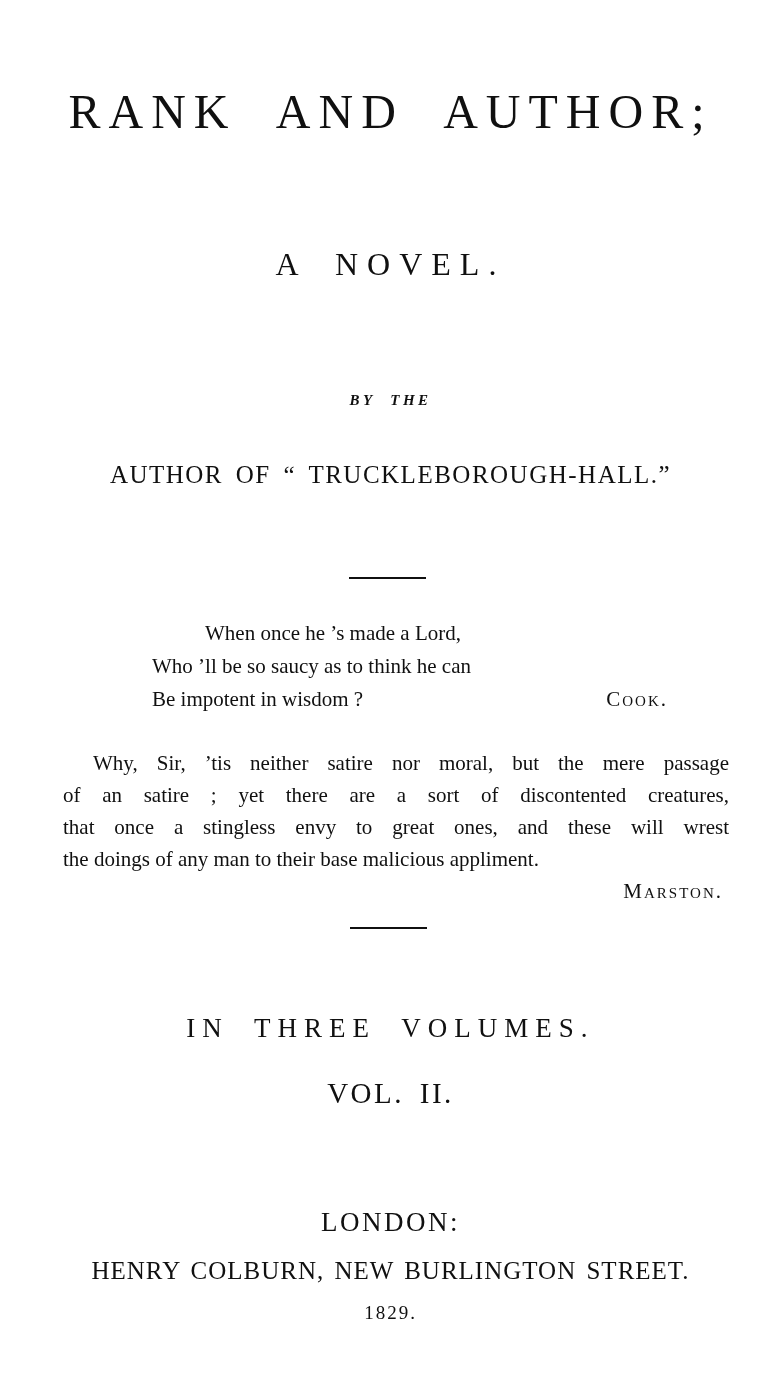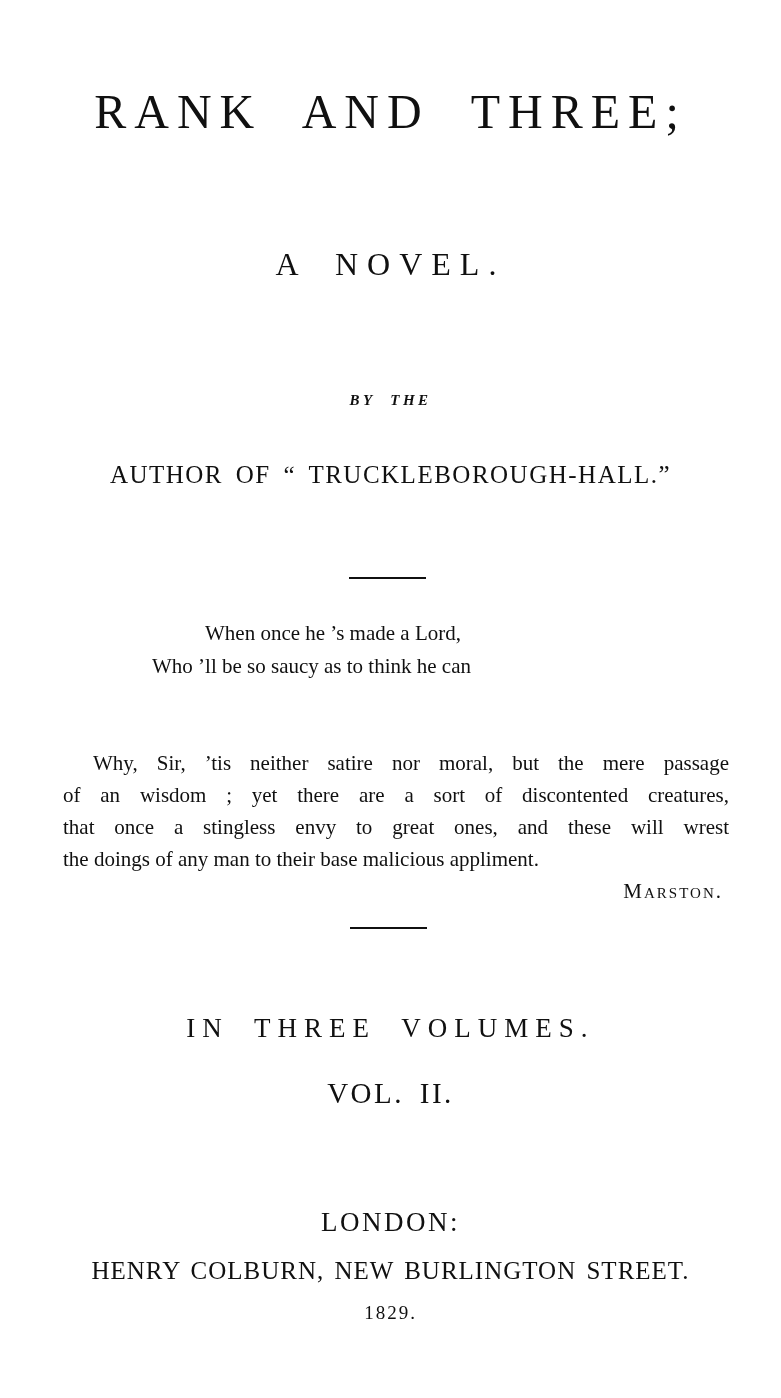--- a/index.html
+++ b/index.html
@@ -126,38 +126,42 @@
     top: 1302px;
     font-size: 19px;
     letter-spacing: 2px;
   }
 </style>
 </head>
 <body>
 
 <div class="page">
 
-  <div class="centered book-title">RANK AND THREE;</div>
+  <div class="centered book-title">RANK AND AUTHOR;</div>
 
   <div class="centered book-subtitle">A NOVEL.</div>
 
   <div class="centered byline-prefix">BY THE</div>
 
   <div class="centered byline-author">AUTHOR OF “ TRUCKLEBOROUGH-HALL.”</div>
 
   <div class="rule rule-top"></div>
 
   <div class="verse">
     <div class="verse-line verse-line-indent">When once he ’s made a Lord,</div>
     <div class="verse-line">Who ’ll be so saucy as to think he can</div>
+    <div class="verse-last-line">
+      <span>Be impotent in wisdom ?</span>
+      <span class="attribution">Cook.</span>
+    </div>
   </div>
 
   <div class="prose">
     <div class="prose-line prose-line-first">Why, Sir, ’tis neither satire nor moral, but the mere passage</div>
-    <div class="prose-line">of an wisdom ; yet there are a sort of discontented creatures,</div>
+    <div class="prose-line">of an satire ; yet there are a sort of discontented creatures,</div>
     <div class="prose-line">that once a stingless envy to great ones, and these will wrest</div>
     <div class="prose-line prose-line-last">the doings of any man to their base malicious appliment.</div>
     <div class="prose-attribution attribution">Marston.</div>
   </div>
 
   <div class="rule rule-bottom"></div>
 
   <div class="centered edition-statement">IN THREE VOLUMES.</div>
 
   <div class="centered volume-number">VOL. II.</div>

